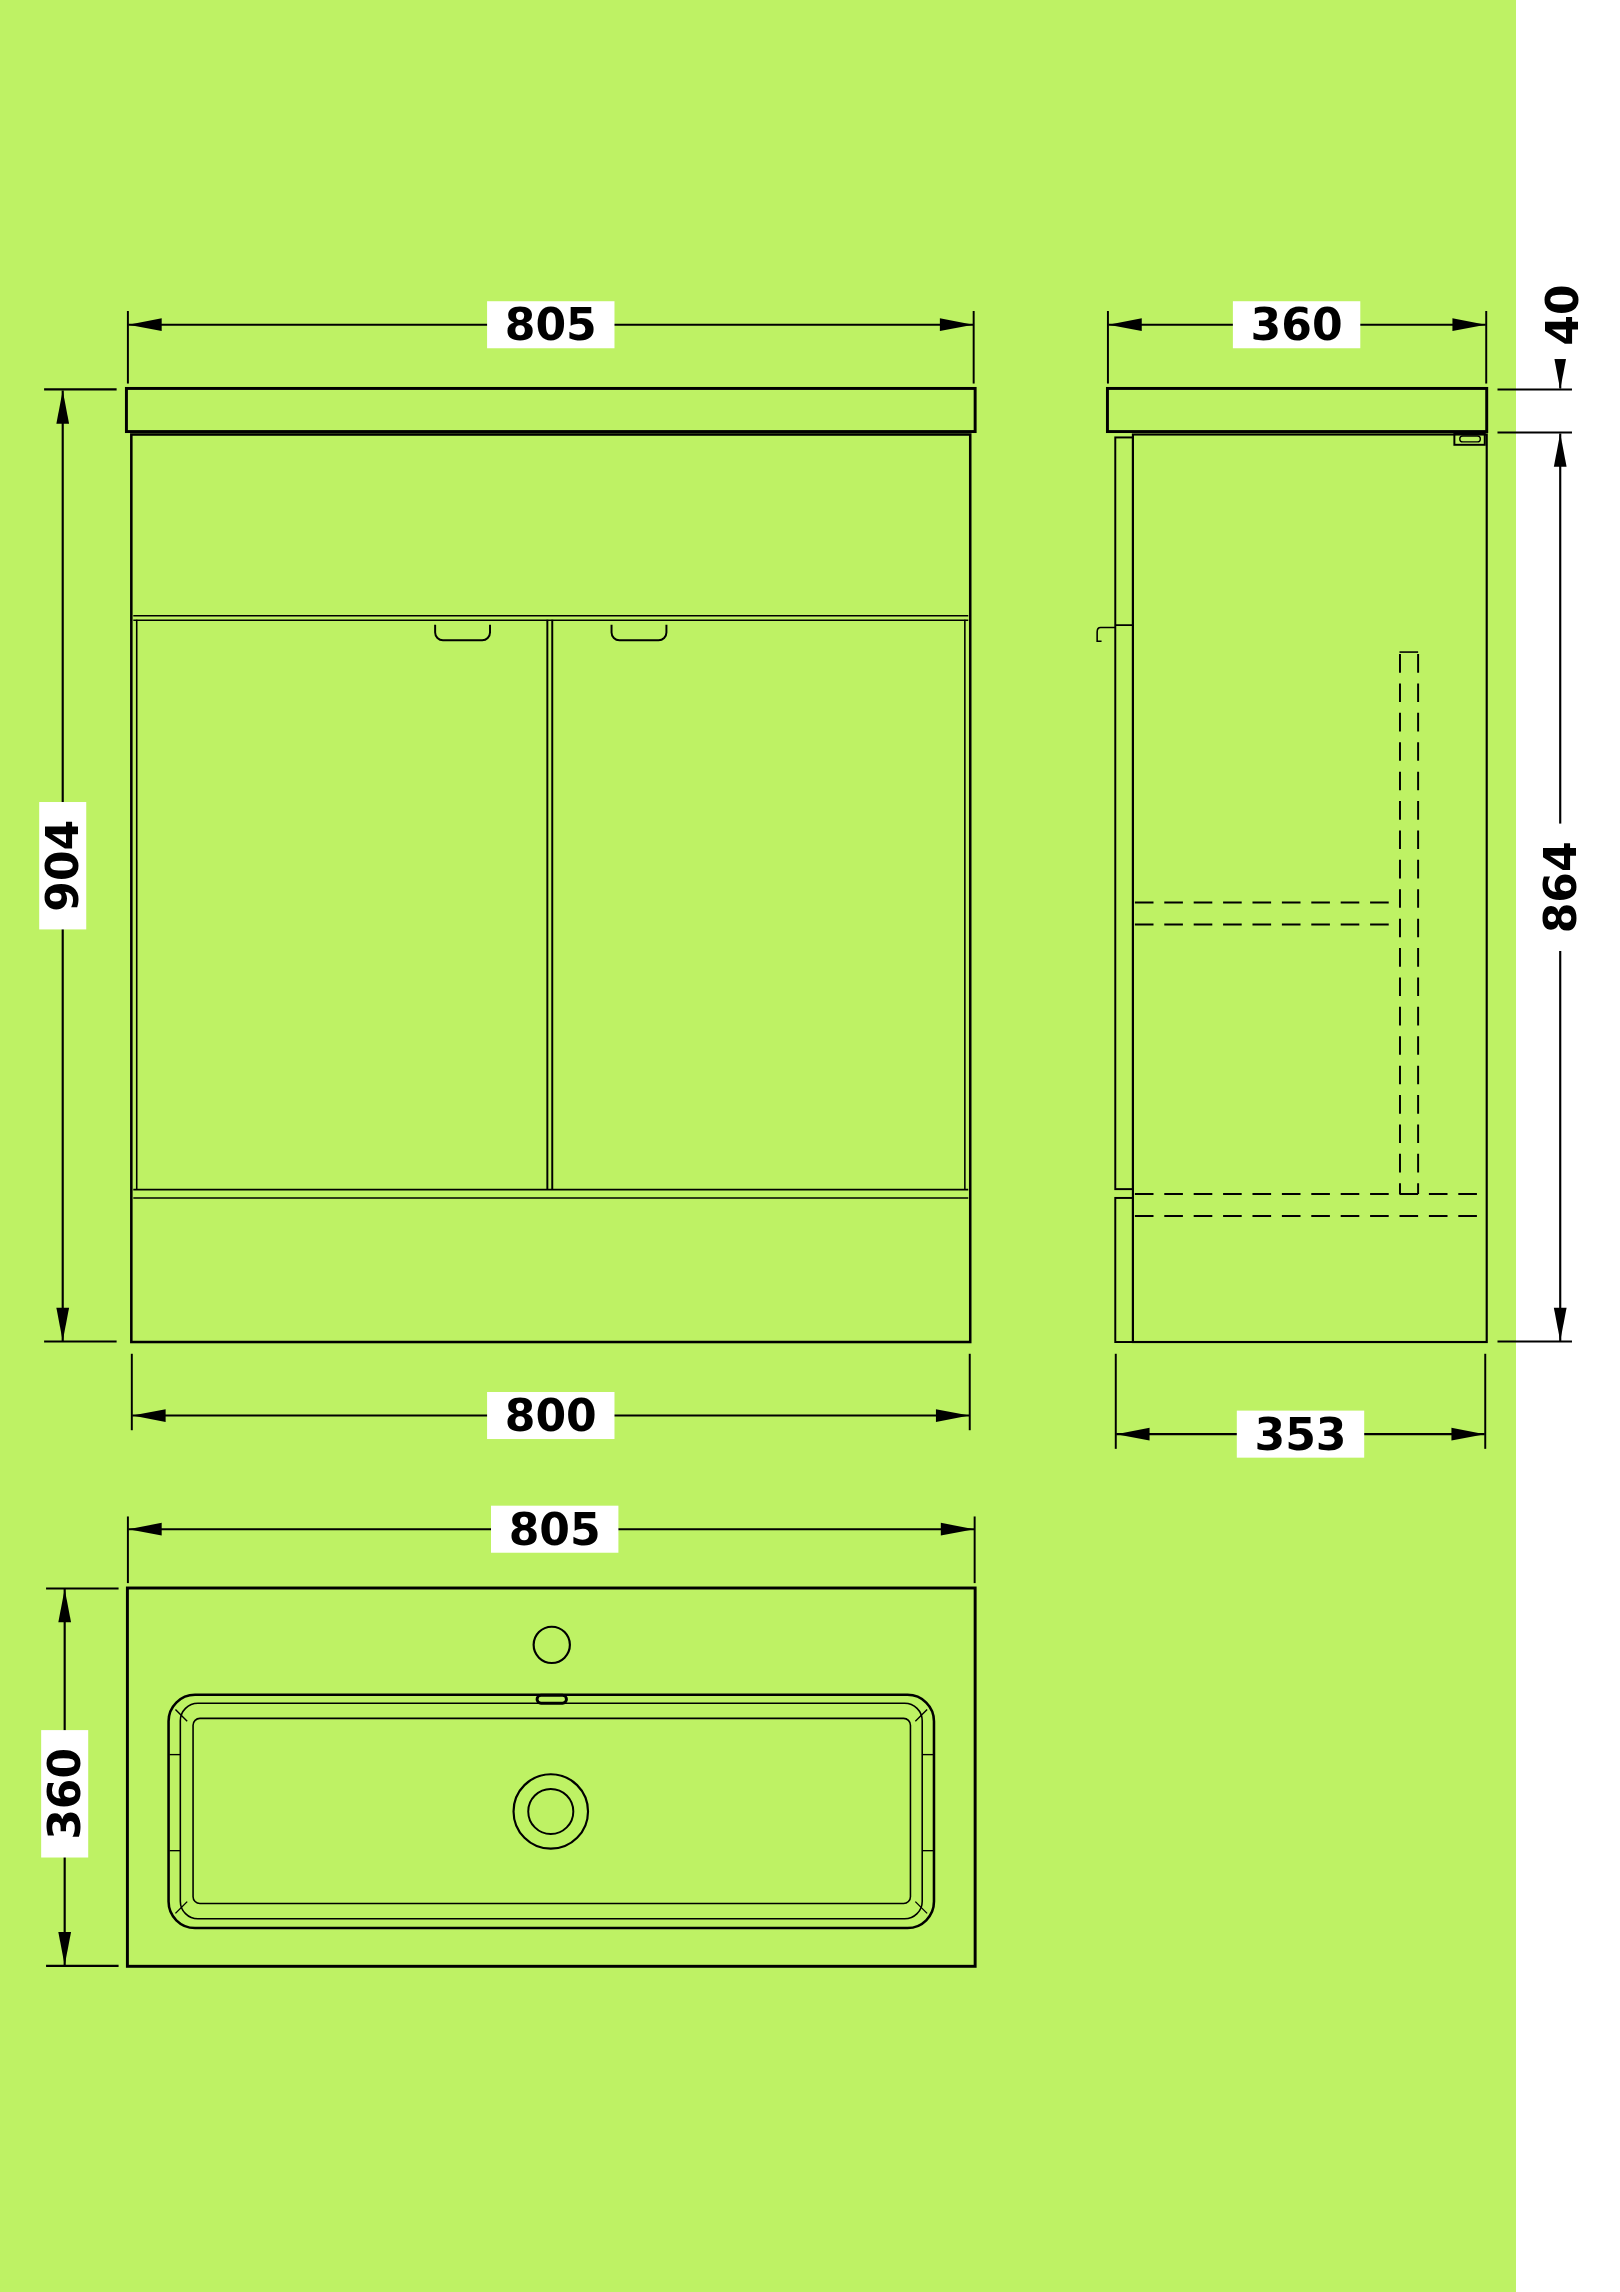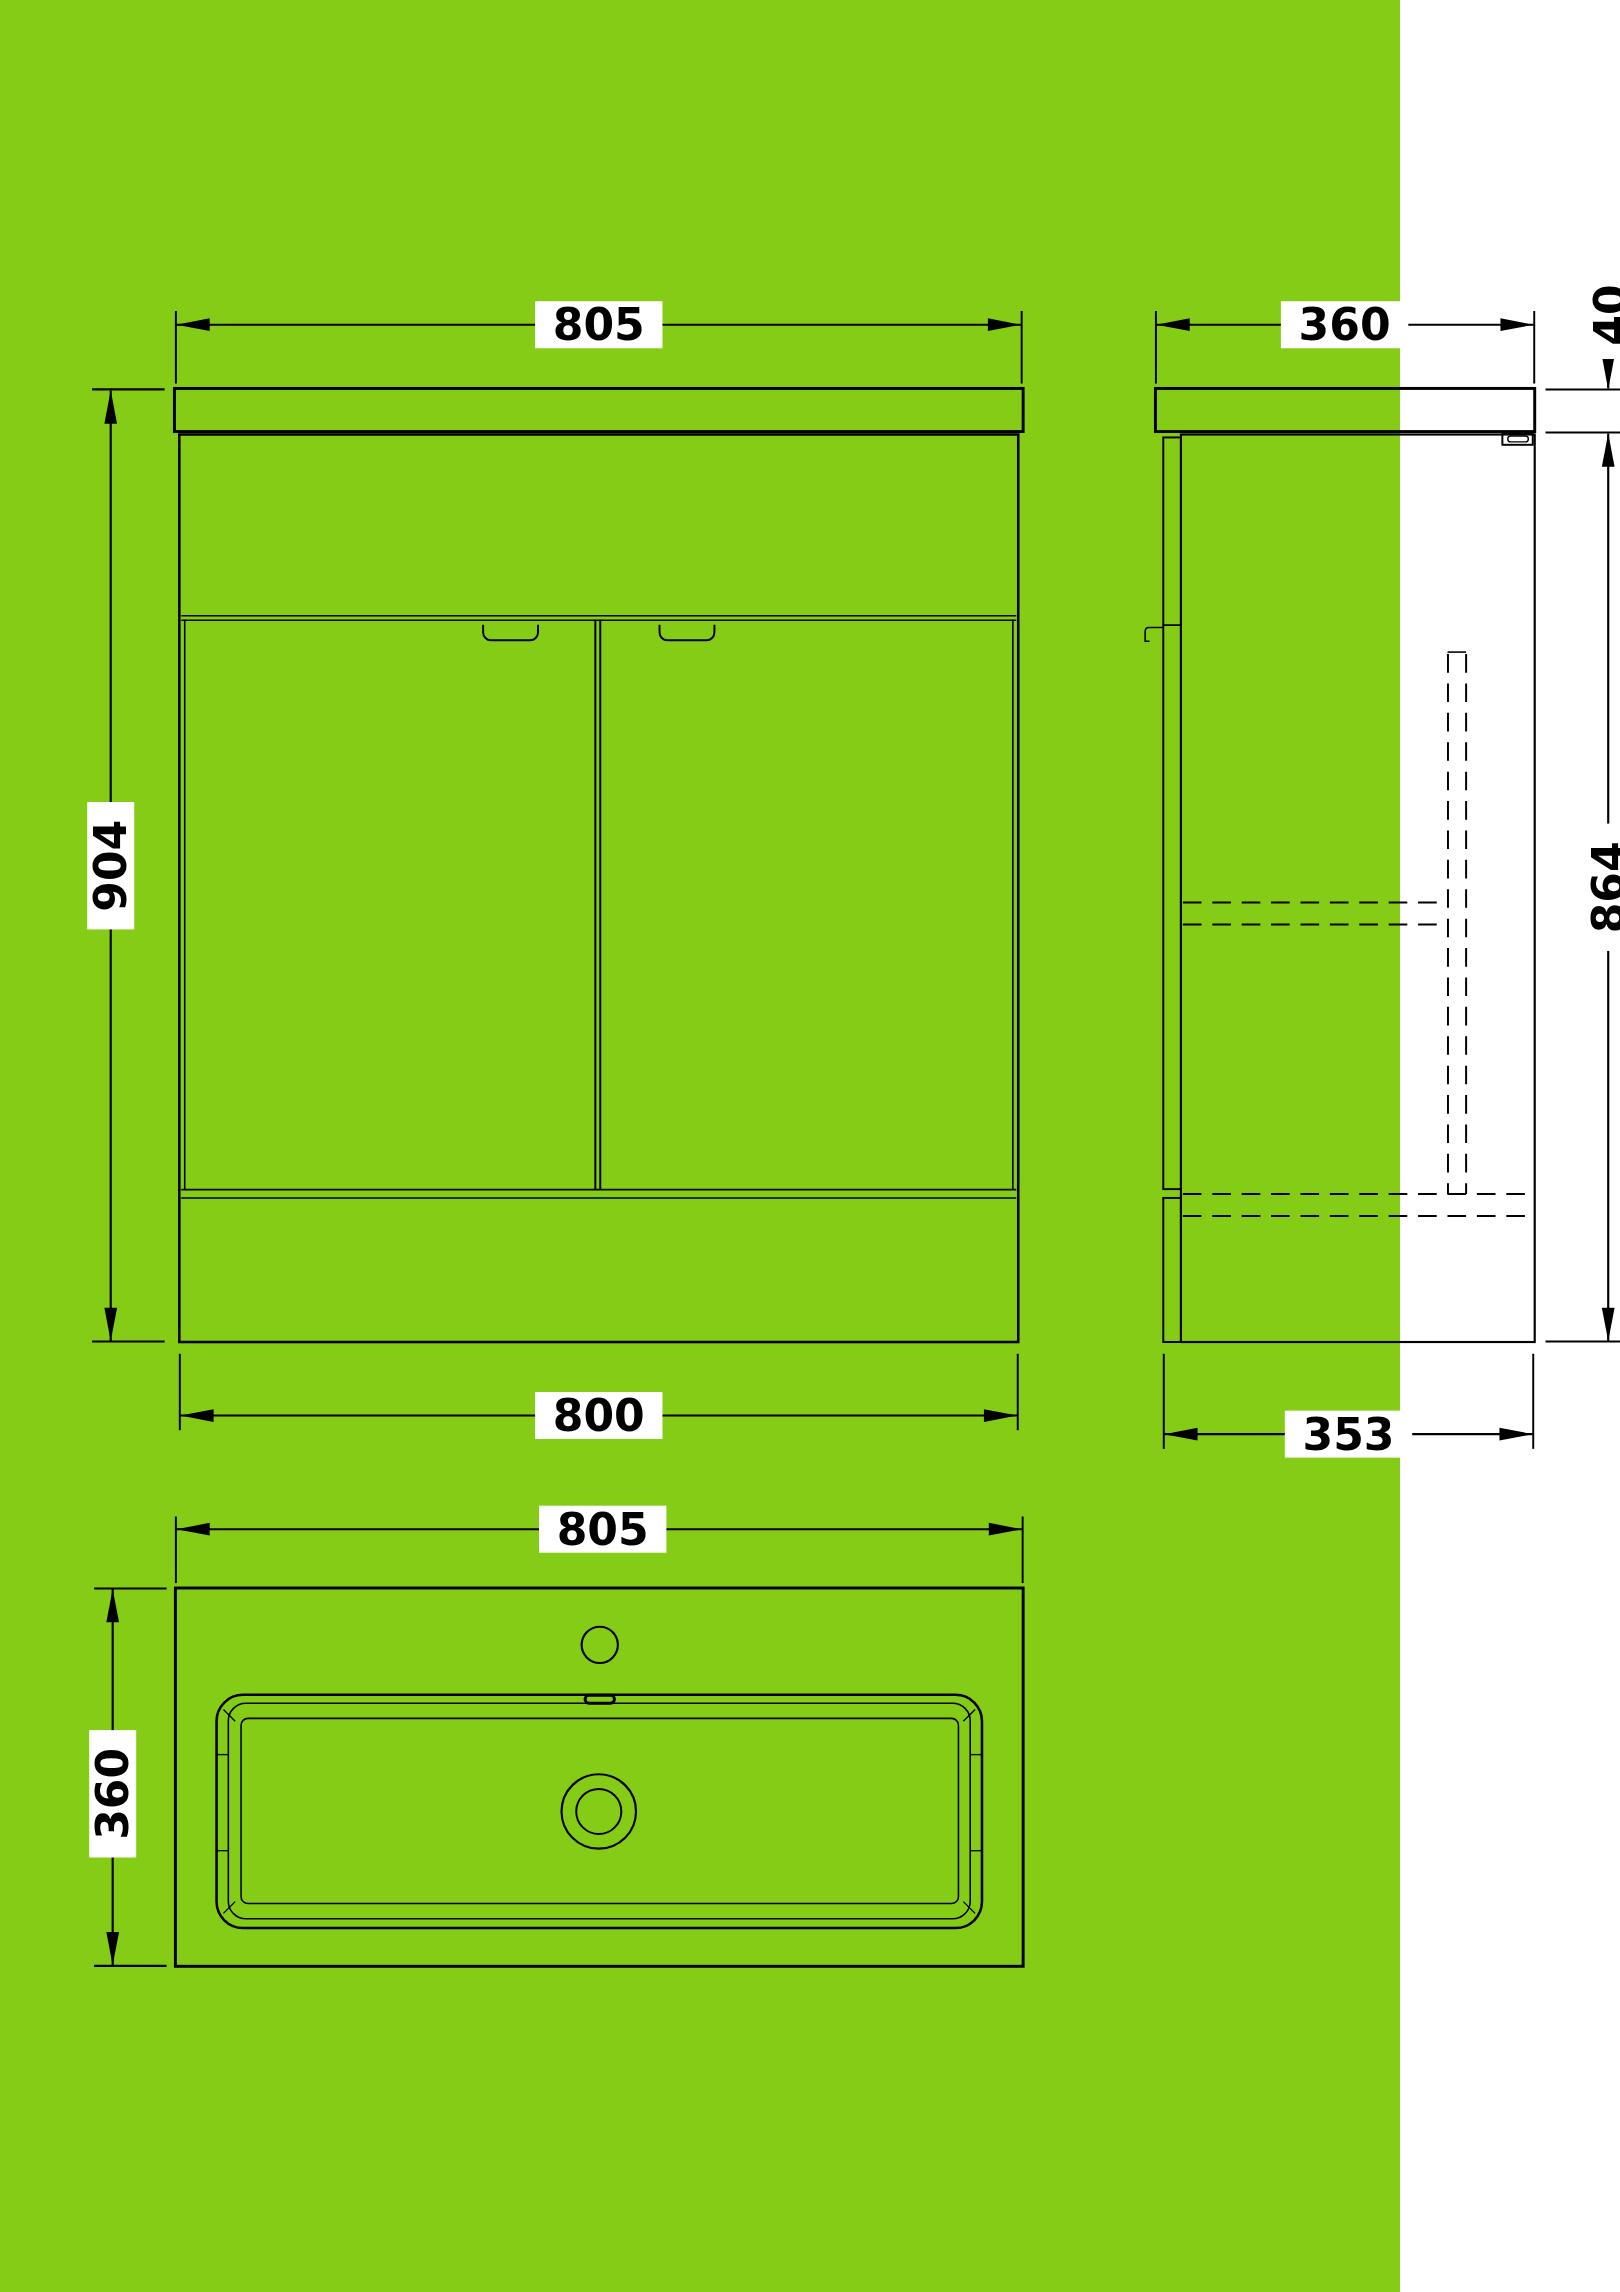--- a/index.html
+++ b/index.html
@@ -1,16 +1,16 @@
 <!DOCTYPE html>
 <html><head>
 <meta charset="utf-8">
 <style>
   html, body { margin: 0; padding: 0; background: #ffffff; }
-  .canvas-wrap { width: 1352px; height: 2293px; background: #84cc16; padding-left: 48px; }
+  .canvas-wrap { width: 1516px; height: 2293px; background: #bef264; }
   svg { display: block; }
   .ln   { stroke: #000; fill: none; }
   .w3   { stroke-width: 3; }
   .w26  { stroke-width: 2.6; }
   .w22  { stroke-width: 2.2; }
   .w2   { stroke-width: 2; }
   .w16  { stroke-width: 1.6; }
   .w14  { stroke-width: 1.4; }
   .dash { stroke-dasharray: 19 11; }
   .arrow { fill: #000; stroke: none; }

